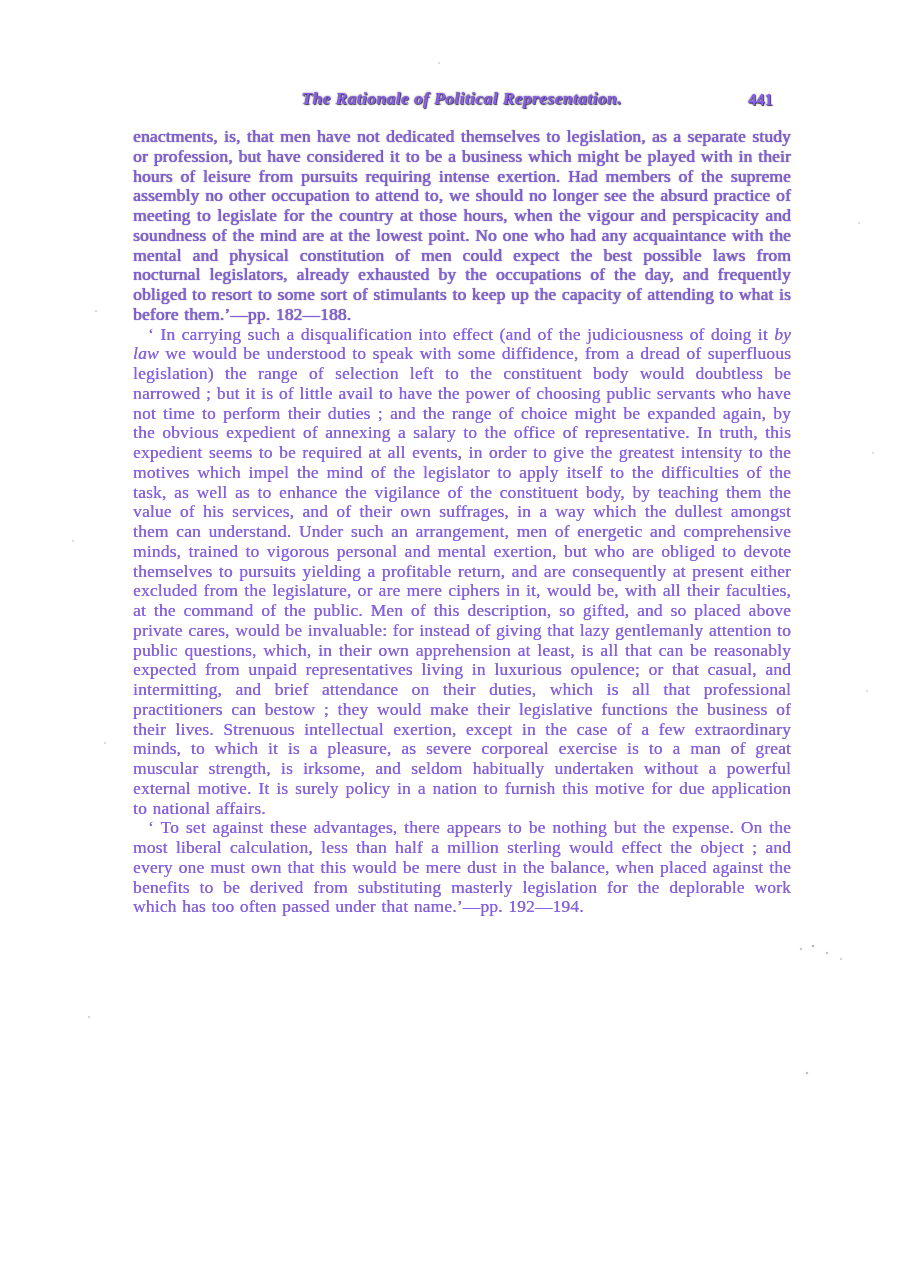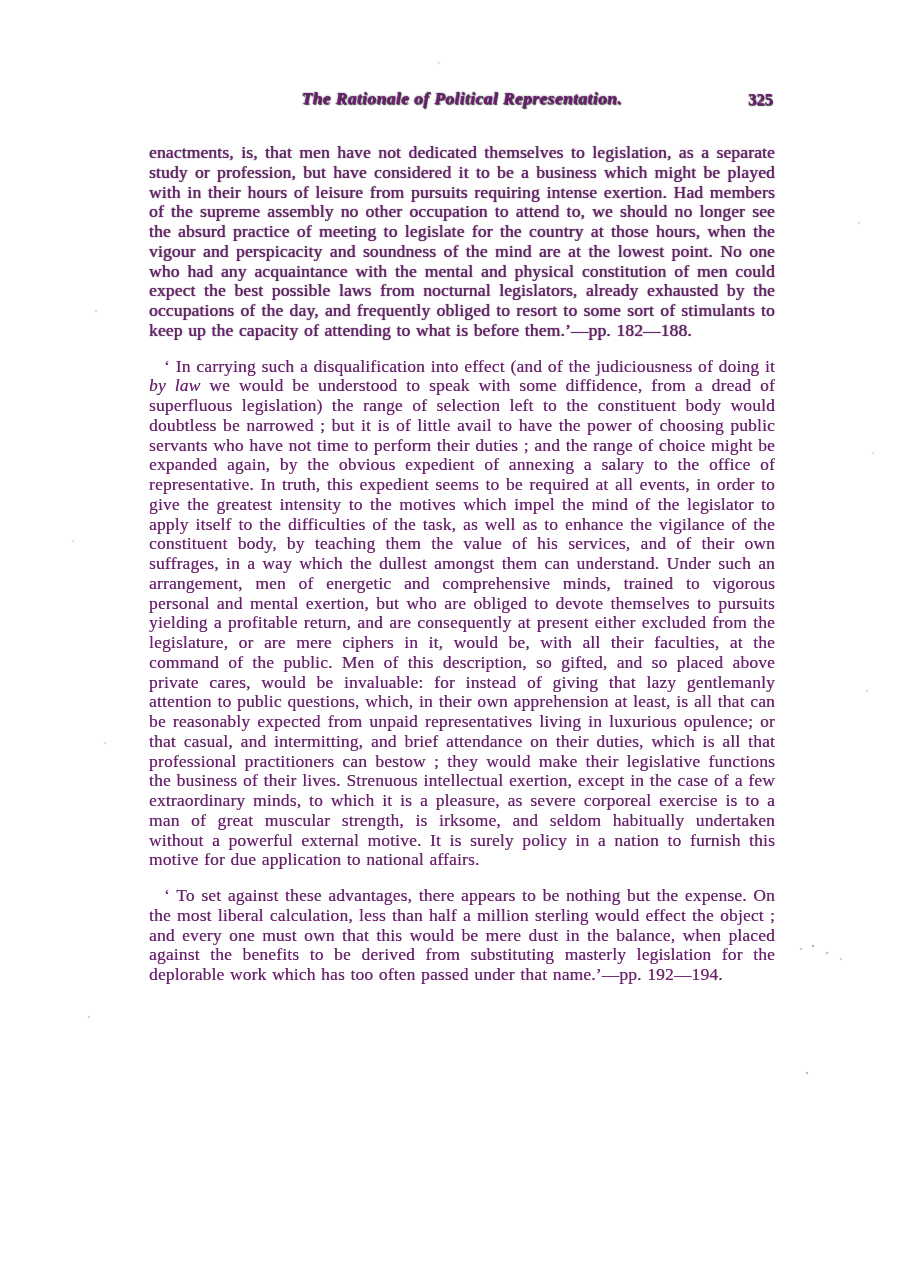--- a/index.html
+++ b/index.html
@@ -5,21 +5,21 @@
   html, body {
     margin: 0;
     padding: 0;
     background: #ffffff;
   }
   .page {
     position: relative;
     width: 919px;
     height: 1077px;
     background: #ffffff;
-    color: #701a75;
+    color: #8b5cf6;
     font-family: "Liberation Serif", "DejaVu Serif", serif;
     overflow: hidden;
   }
 
   
   .running-header {
     position: absolute;
     top: 88px;
     left: 133px;
     width: 658px;
@@ -55,21 +55,21 @@
     top: 127px;
     left: 133px;
     width: 658px;
     font-size: 17.4px;
     line-height: 19.75px;
     text-align: justify;
     letter-spacing: 0.2px;
     word-spacing: 1px;
   }
   .para {
-    margin: 16px;
+    margin: 0;
     text-indent: 15px;
   }
   .para.no-indent { text-indent: 0; }
   .para.narration { text-indent: 19px; margin-top: 3px; }
   .para em { font-style: italic; }
 
   
   .smudge-medium {
     text-shadow:
       0.5px 0.35px 0.9px rgba(0,0,0,0.65),
@@ -135,21 +135,21 @@
       438px 62px 1px rgba(0,0,0,0.15);
   }
 </style>
 </head>
 <body>
 
 <div class="page">
 
   <header class="running-header">
     <span class="header-title">The Rationale of Political Representation.</span>
-    <span class="page-number">325</span>
+    <span class="page-number">441</span>
   </header>
 
   <main class="text-block">
 
     <p class="para no-indent smudge-medium">enactments, is, that men have not dedicated themselves to legislation, as a separate study or profession, but have considered it to be a business which might be played with in their hours of leisure from pursuits requiring intense exertion. Had members of the supreme assembly no other occupation to attend to, we should no longer see the absurd practice of meeting to legislate for the country at those hours, when the vigour and perspicacity and soundness of the mind are at the lowest point. No one who had any acquaintance with the mental and physical constitution of men could expect the best possible laws from nocturnal legislators, already exhausted by the occupations of the day, and frequently obliged to resort to some sort of stimulants to keep up the capacity of attending to what is before them.’—pp. 182—188.</p>
 
     <p class="para smudge-light"><span>‘ In carrying such a disqualification into effect (and of the judiciousness of doing it </span><em>by law</em><span> we would be understood to speak with some diffidence, from a dread of superfluous legislation) the range of selection left to the constituent body would doubtless be narrowed ; but it is of little avail to have the power of choosing public servants who have not time to perform their duties ; and the range of choice might be expanded again, by the obvious expedient of annexing a salary to the office of representative. In truth, this expedient seems to be required at all events, in order to give the greatest intensity to the motives which impel the mind of the legislator to apply itself to the difficulties of the task, as well as to enhance the vigilance of the constituent body, by teaching them the value of his services, and of their own suffrages, in a way which the dullest amongst them can understand. Under such an arrangement, men of energetic and comprehensive minds, trained to vigorous personal and mental exertion, but who are obliged to devote themselves to pursuits yielding a profitable return, and are consequently at present either excluded from the legislature, or are mere ciphers in it, would be, with all their faculties, at the command of the public. Men of this description, so gifted, and so placed above private cares, would be invaluable: for instead of giving that lazy gentlemanly attention to public questions, which, in their own apprehension at least, is all that can be reasonably expected from unpaid representatives living in luxurious opulence; or that casual, and intermitting, and brief attendance on their duties, which is all that professional practitioners can bestow ; they would make their legislative functions the business of their lives. Strenuous intellectual exertion, except in the case of a few extraordinary minds, to which it is a pleasure, as severe corporeal exercise is to a man of great muscular strength, is irksome, and seldom habitually undertaken without a powerful external motive. It is surely policy in a nation to furnish this motive for due application to national affairs.</span></p>
 
     <p class="para smudge-light">‘ To set against these advantages, there appears to be nothing but the expense. On the most liberal calculation, less than half a million sterling would effect the object ; and every one must own that this would be mere dust in the balance, when placed against the benefits to be derived from substituting masterly legislation for the deplorable work which has too often passed under that name.’—pp. 192—194.</p>
 

